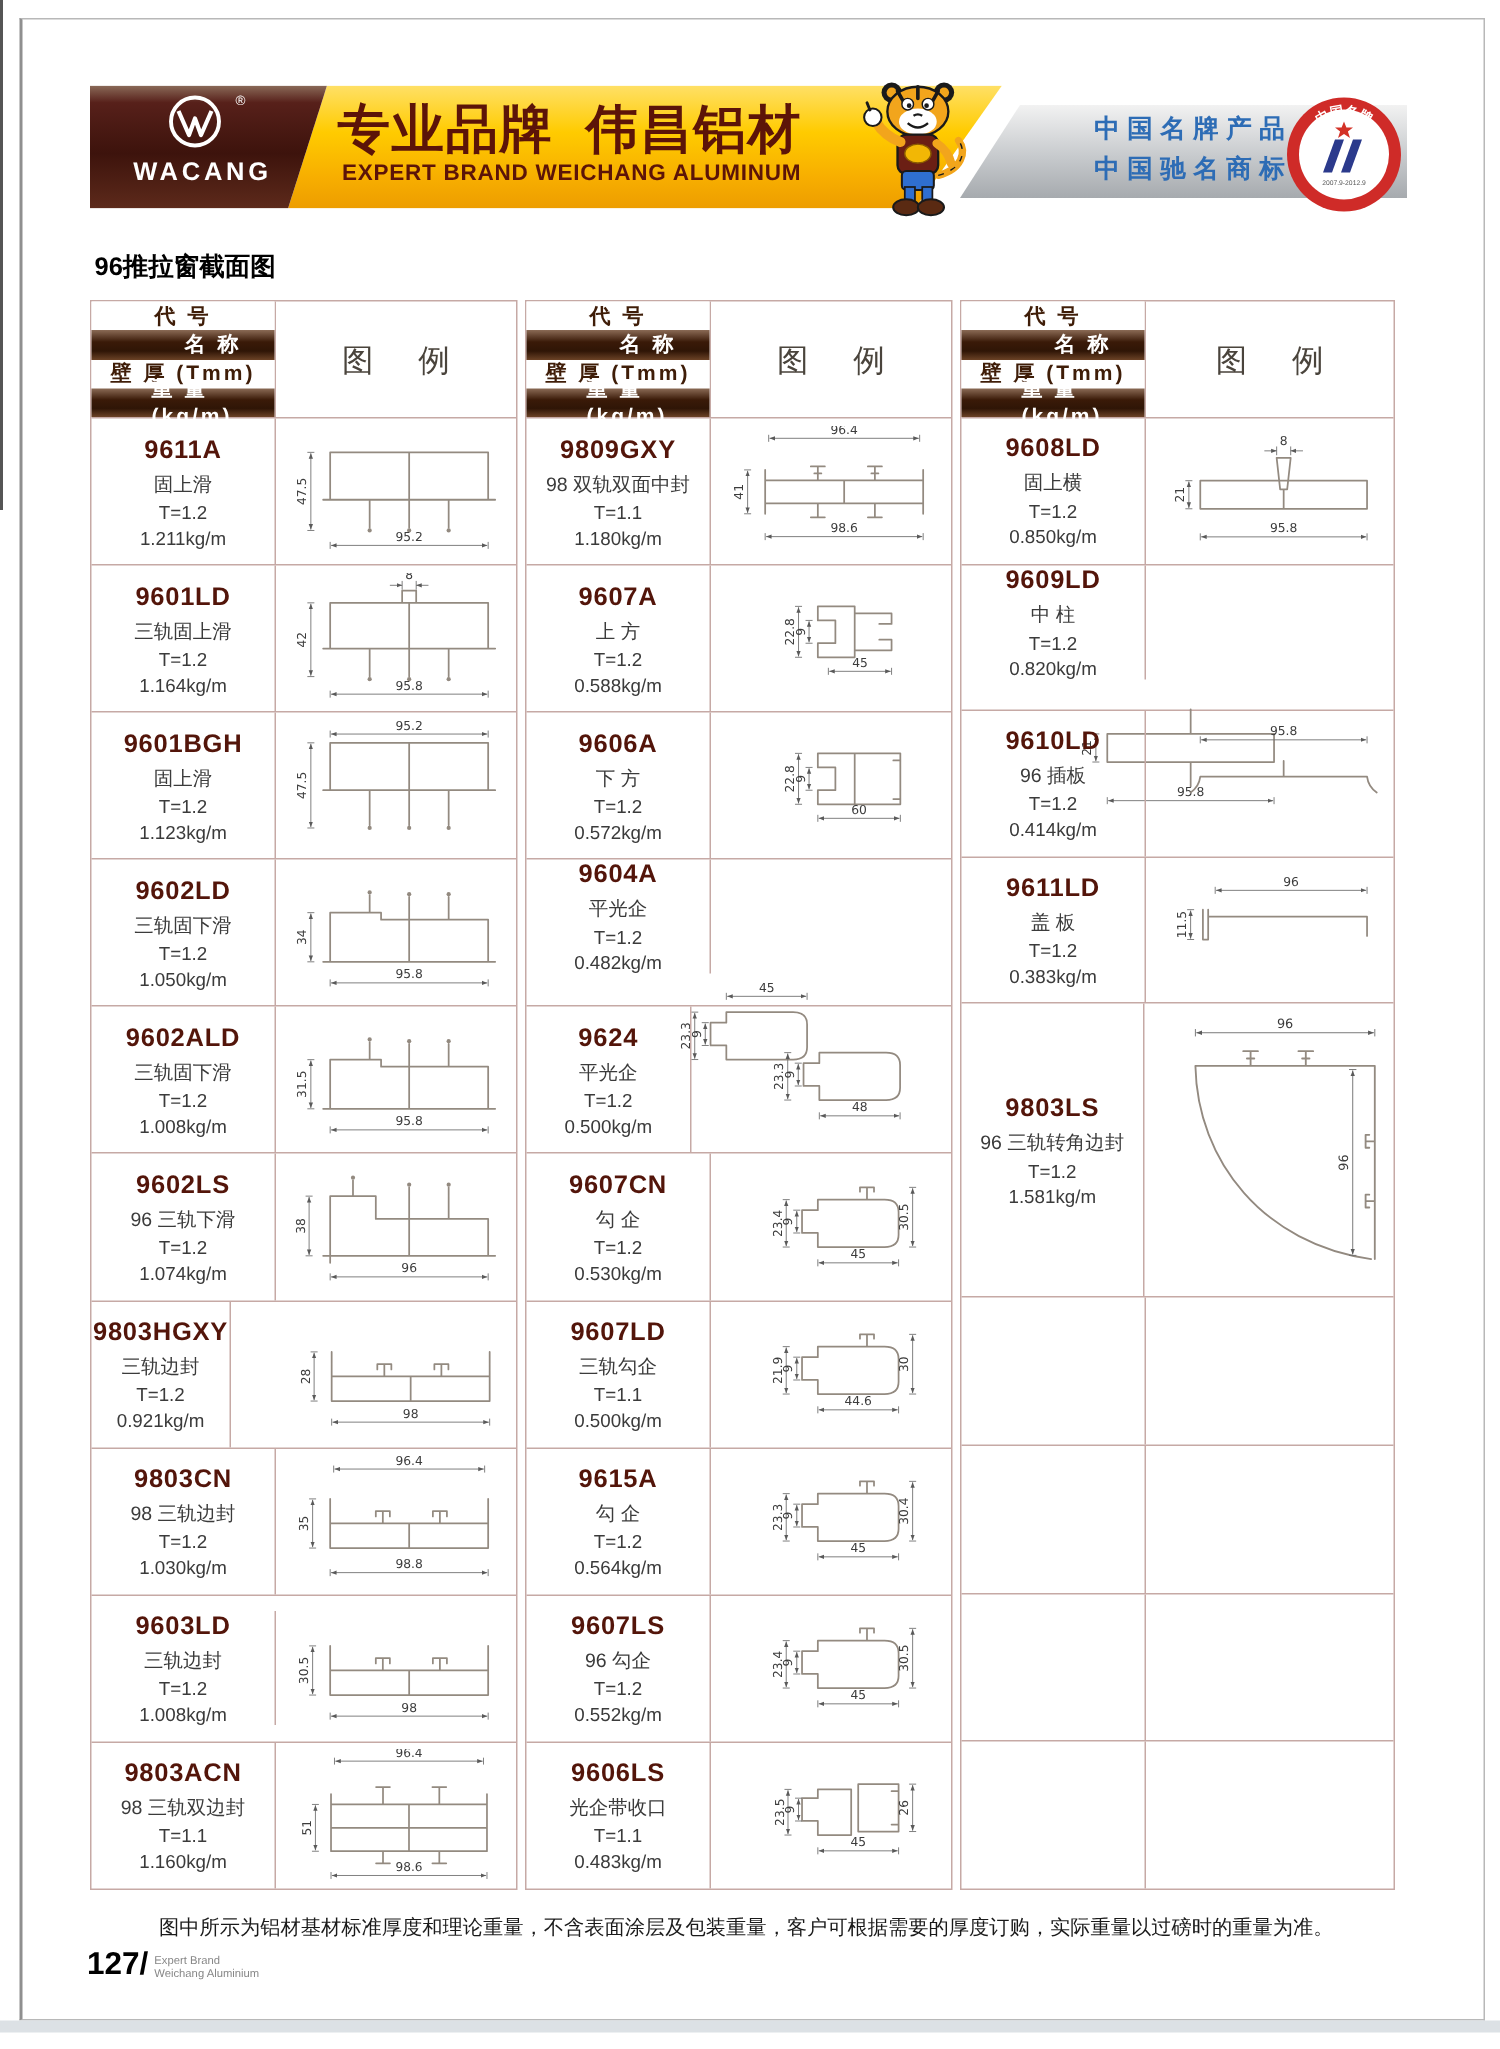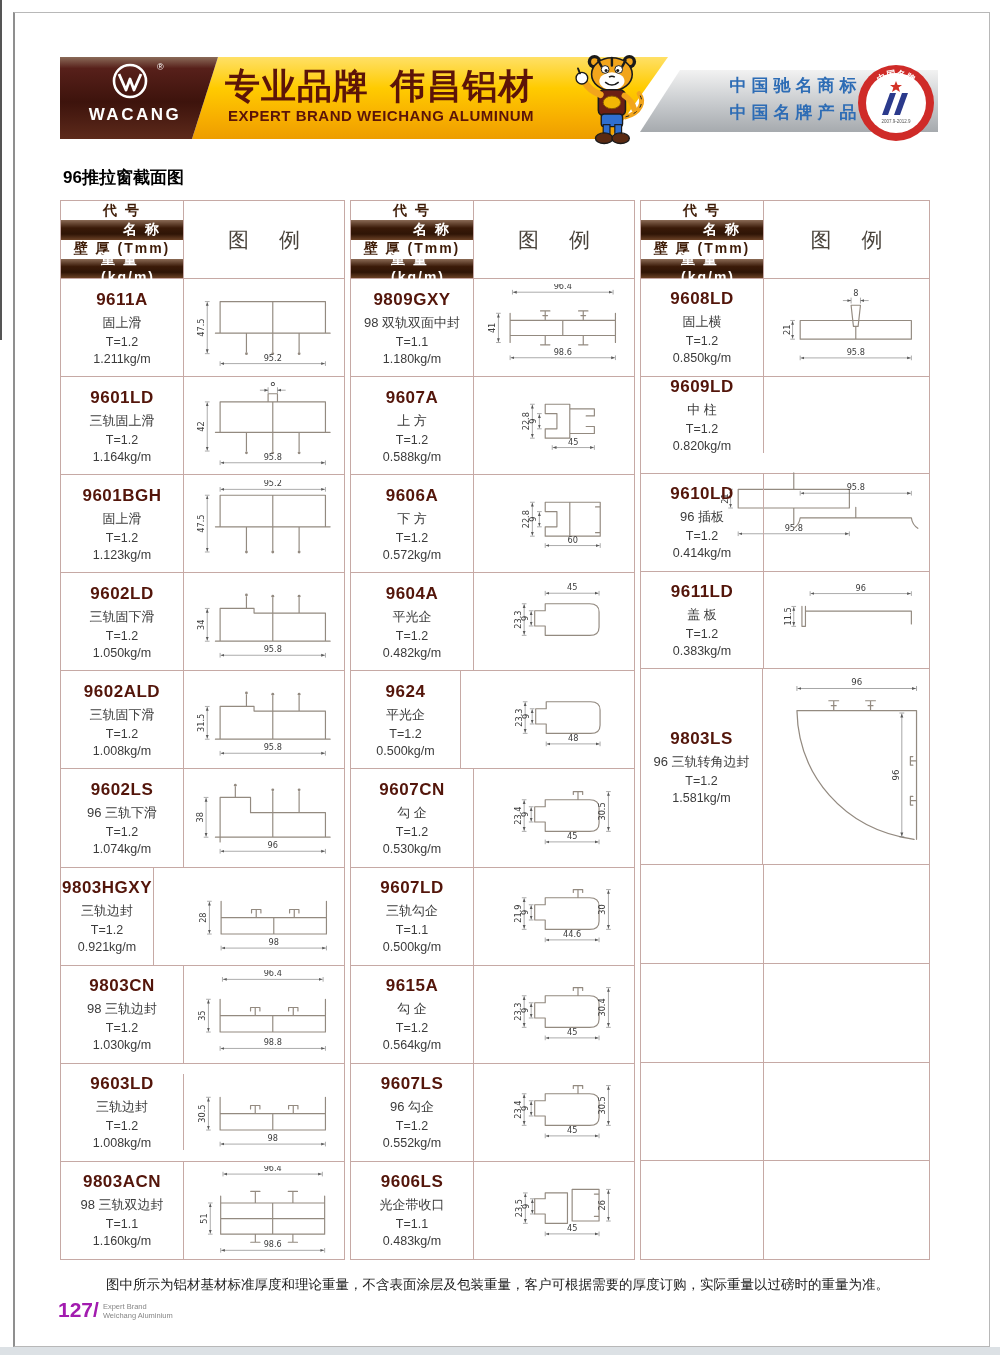--- a/index.html
+++ b/index.html
@@ -65,21 +65,21 @@
   .diag svg.ds.tall{width:166px;height:184px;}
   svg.ds .p{fill:none;stroke:#938a80;stroke-width:2;stroke-linejoin:round;stroke-linecap:round;}
   svg.ds circle{fill:#938a80;stroke:none;}
   svg.ds .d{stroke:#6e6e6e;stroke-width:1;fill:none;}
   svg.ds text{font-family:"DejaVu Sans",sans-serif;font-size:14px;fill:#3c3c3c;}
 
   
   .note{position:absolute;left:60px;top:1276px;width:875px;text-align:center;
     font-size:13.5px;color:#1a1a1a;}
   .pageno{position:absolute;left:58px;top:1300px;display:flex;align-items:flex-start;}
-  .pnum{font-size:21px;font-weight:bold;color:#a21caf;line-height:20px;}
+  .pnum{font-size:21px;font-weight:bold;color:#000000;line-height:20px;}
   .pmeta{margin-left:4px;font-size:7.5px;color:#878787;line-height:9px;padding-top:2px;}
 </style>
 </head>
 <body>
 
 <div class="page-frame"></div>
 <div class="edge-sliver"></div>
 <div class="bottom-band"></div>
 
 <div id="banner">
@@ -91,22 +91,22 @@
     <circle cx="24" cy="21" r="16" fill="none" stroke="#ffffff" stroke-width="2.6"></circle>
     <path d="M13,14 L20,30 L24,19 L28,30 L35,14" fill="none" stroke="#ffffff" stroke-width="2.8" stroke-linejoin="round"></path>
   </svg>
   <span class="wac-reg">®</span>
   <div class="wac-text">WACANG</div>
 
   <div class="gold-title">专业品牌  伟昌铝材</div>
   <div class="gold-sub">EXPERT BRAND WEICHANG ALUMINUM</div>
 
   <div class="claims">
+    <div>中国名牌产品</div>
     <div>中国驰名商标</div>
-    <div>中国名牌产品</div>
   </div>
 
   <svg class="tiger" width="88" height="92" viewBox="0 0 90 95">
     <path d="M62,66 C78,62 82,50 76,42" fill="none" stroke="#f2a51c" stroke-width="5" stroke-linecap="round"></path>
     <path d="M62,66 C78,62 82,50 76,42" fill="none" stroke="#1a1a1a" stroke-width="1" stroke-dasharray="4,5"></path>
     <circle cx="30" cy="9" r="7" fill="#1a1a1a"></circle>
       <circle cx="30" cy="9" r="3.5" fill="#f2a51c"></circle>
     <circle cx="66" cy="9" r="7" fill="#1a1a1a"></circle>
       <circle cx="66" cy="9" r="3.5" fill="#f2a51c"></circle>
     <ellipse cx="48" cy="22" rx="21" ry="17" fill="#f2a51c" stroke="#1a1a1a" stroke-width="1.6"></ellipse>
@@ -548,21 +548,21 @@
           <line class="d" x1="106" y1="80" x2="114" y2="80"></line>
           <line class="d" x1="110" y1="55" x2="110" y2="79" marker-start="url(#arw)" marker-end="url(#arw)"></line>
           <text transform="translate(105,67) rotate(-90)" text-anchor="middle">9</text>
           <line class="d" x1="120" y1="108" x2="120" y2="116"></line>
           <line class="d" x1="214" y1="108" x2="214" y2="116"></line>
           <line class="d" x1="121" y1="112" x2="213" y2="112" marker-start="url(#arw)" marker-end="url(#arw)"></line>
           <text x="167" y="107" text-anchor="middle">60</text>
         </svg>
       </div>
     </div>
-    <div class="trow" style="height: 98.1px;">
+    <div class="trow" style="height: 98.1px; flex-direction: column;">
       <div class="lbl">
         <div class="code">9604A</div>
         <div class="cname">平光企</div>
         <div class="cthk">T=1.2</div>
         <div class="cwt">0.482kg/m</div>
       </div>
       <div class="diag">
         <svg class="ds " viewBox="0 0 270 150" xmlns="http://www.w3.org/2000/svg">
           <defs>
             <marker id="arw" viewBox="0 0 10 10" refX="9" refY="5" markerWidth="7" markerHeight="7" orient="auto-start-reverse">

